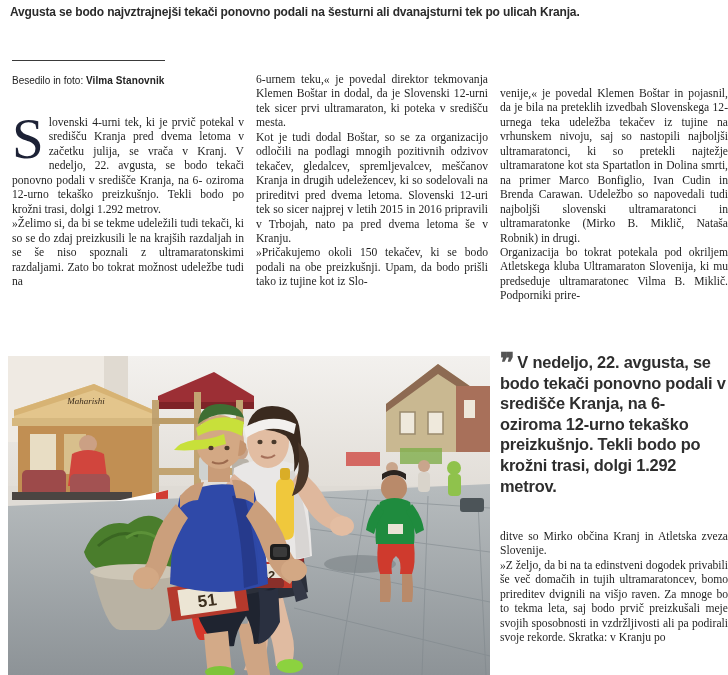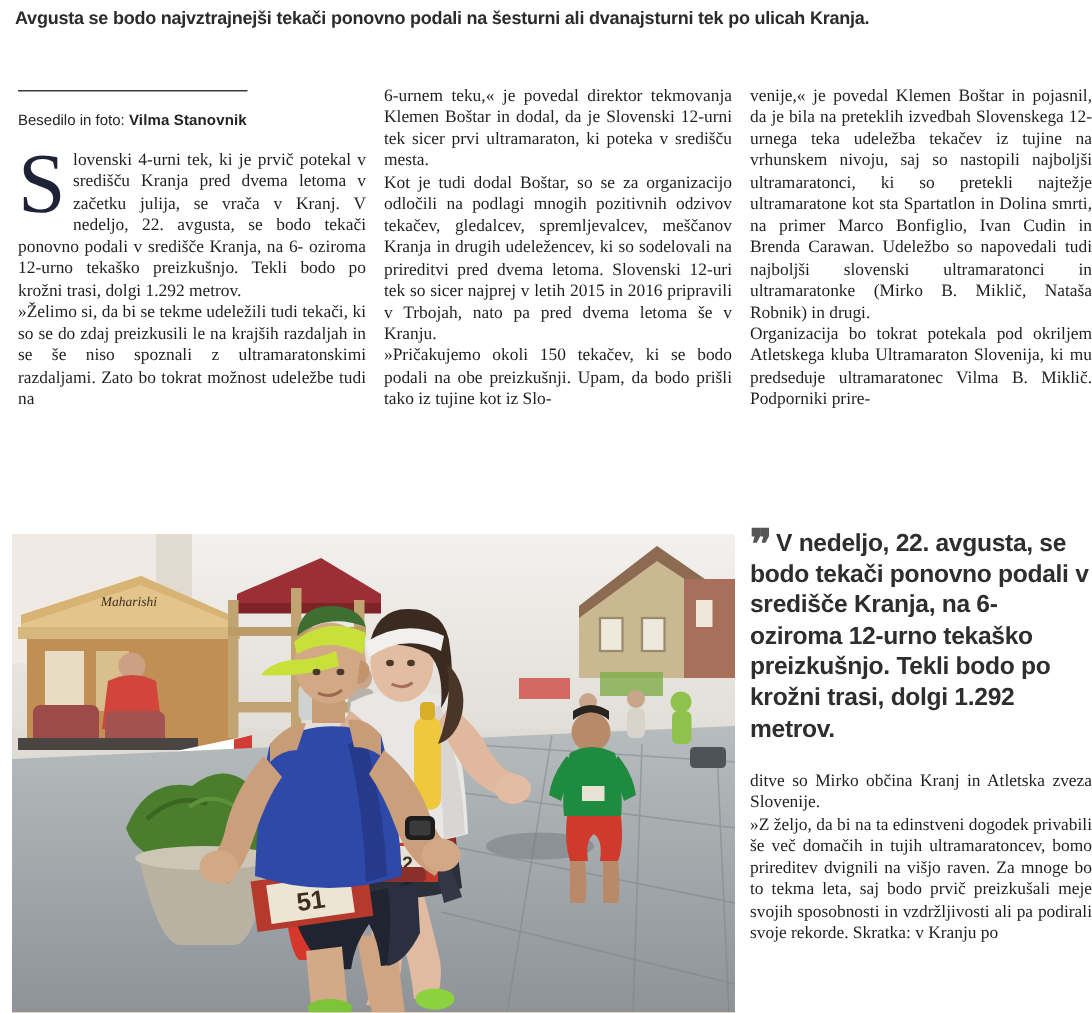--- a/index.html
+++ b/index.html
@@ -61,20 +61,21 @@
   .col {
     position: absolute;
     font-family: "Liberation Serif", serif;
     font-size: 11.6px;
     line-height: 14.45px;
     text-align: justify;
     color: #1f1f1f;
     -webkit-hyphens: none;
     hyphens: none;
     overflow: hidden;
+    margin-top: 16px;
   }
   .col p {
     margin: 0;
     text-align: justify;
     text-justify: inter-word;
   }
   .col p.flush { text-align: justify; }
 
   #col1 {
     left: 12px;
@@ -83,21 +84,21 @@
     height: 244px;
   }
   #col2 {
     left: 256px;
     top: 57px;
     width: 232px;
     height: 287px;
   }
   #col3 {
     left: 500px;
-    top: 57px;
+    top: 71px;
     width: 228px;
     height: 287px;
   }
   #col4 {
     left: 500px;
     top: 514px;
     width: 228px;
     height: 161px;
   }
 
@@ -117,21 +118,21 @@
   .col p:last-child { text-align-last: auto; }
 
   
   .photo {
     position: absolute;
     left: 8px;
     top: 356px;
     width: 482px;
     height: 319px;
     overflow: hidden;
-    background: #a16207;
+    background: #f97316;
   }
   .photo svg { display: block; }
 
   
   .pullquote {
     position: absolute;
     left: 500px;
     top: 352px;
     width: 228px;
     height: 150px;

